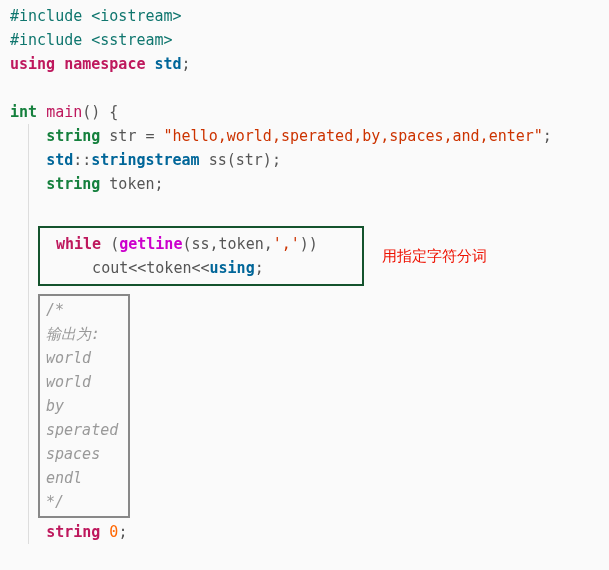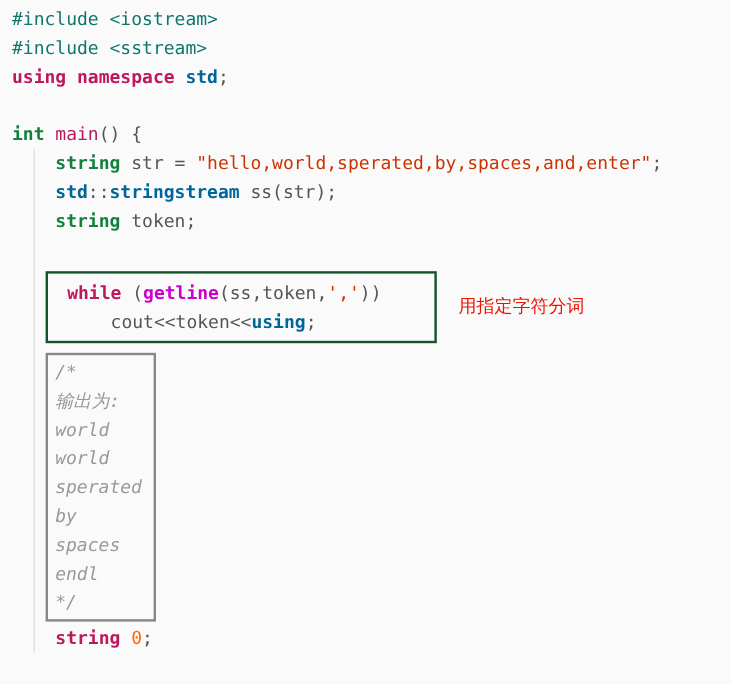--- a/index.html
+++ b/index.html
@@ -105,22 +105,22 @@
         <div class="line"><span class="keyword">while</span><span class="punct"> (</span><span class="func2">getline</span><span class="punct">(ss,token,</span><span class="char">','</span><span class="punct">))</span></div>
         <div class="line"><span class="punct">    cout&lt;&lt;token&lt;&lt;</span><span class="boldid">using</span><span class="punct">;</span></div>
       </div><span class="annotation">用指定字符分词</span>
     </div>
 
     <div class="box-comment">
       <div class="line comment">/*</div>
       <div class="line comment">输出为:</div>
       <div class="line comment">world</div>
       <div class="line comment">world</div>
+      <div class="line comment">by</div>
       <div class="line comment">sperated</div>
-      <div class="line comment">by</div>
       <div class="line comment">spaces</div>
       <div class="line comment">endl</div>
       <div class="line comment">*/</div>
     </div>
 
     <div class="line"><span>    </span><span class="keyword">string</span><span> </span><span class="number">0</span><span class="punct">;</span></div>
   </div>
 
   <div class="line"></div>
 

